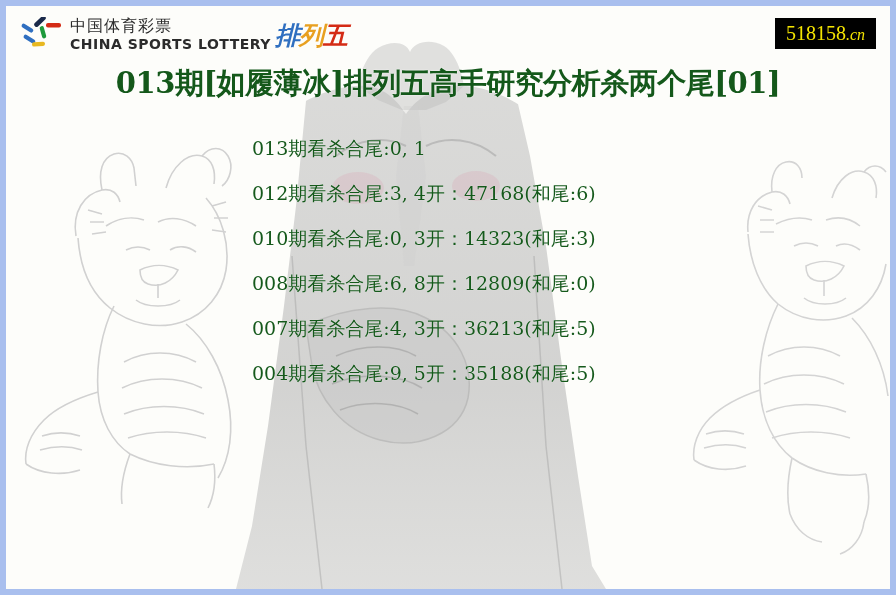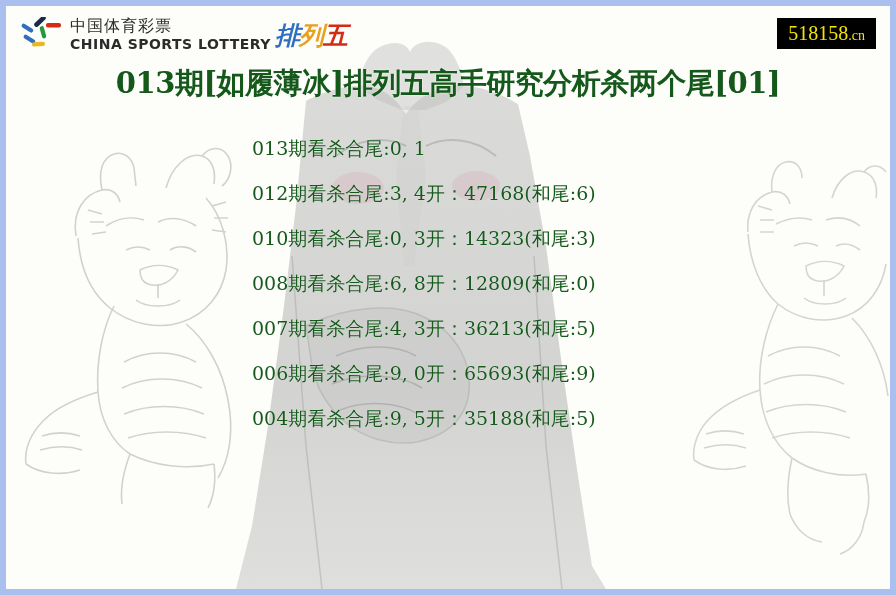--- a/index.html
+++ b/index.html
@@ -90,21 +90,22 @@
     background: #000000;
     color: #f4e400;
     font-family: "Liberation Serif", "DejaVu Serif", serif;
     font-size: 20px;
     line-height: 1;
     padding: 5px 11px 6px 11px;
     letter-spacing: 0px;
     white-space: nowrap;
   }
   .site-badge .tld {
-    font-size: 14px;
+    font-size: 16px;
+    font-style: italic;
   }
 
   
   .title {
     position: relative;
     z-index: 3;
     text-align: center;
     font-family: "DejaVu Serif", "Liberation Serif", serif;
     font-size: 29px;
     font-weight: bold;
@@ -260,17 +261,16 @@
   </div>
 
   <div class="title">013期[如履薄冰]排列五高手研究分析杀两个尾[01]</div>
 
   <div class="rows">
     <div class="row">013期看杀合尾:0, 1</div>
     <div class="row">012期看杀合尾:3, 4开：47168(和尾:6)</div>
     <div class="row">010期看杀合尾:0, 3开：14323(和尾:3)</div>
     <div class="row">008期看杀合尾:6, 8开：12809(和尾:0)</div>
     <div class="row">007期看杀合尾:4, 3开：36213(和尾:5)</div>
-    <div class="row">006期看杀合尾:9, 0开：65693(和尾:9)</div>
     <div class="row">004期看杀合尾:9, 5开：35188(和尾:5)</div>
   </div>
 
 </div>
 
 </body></html>

